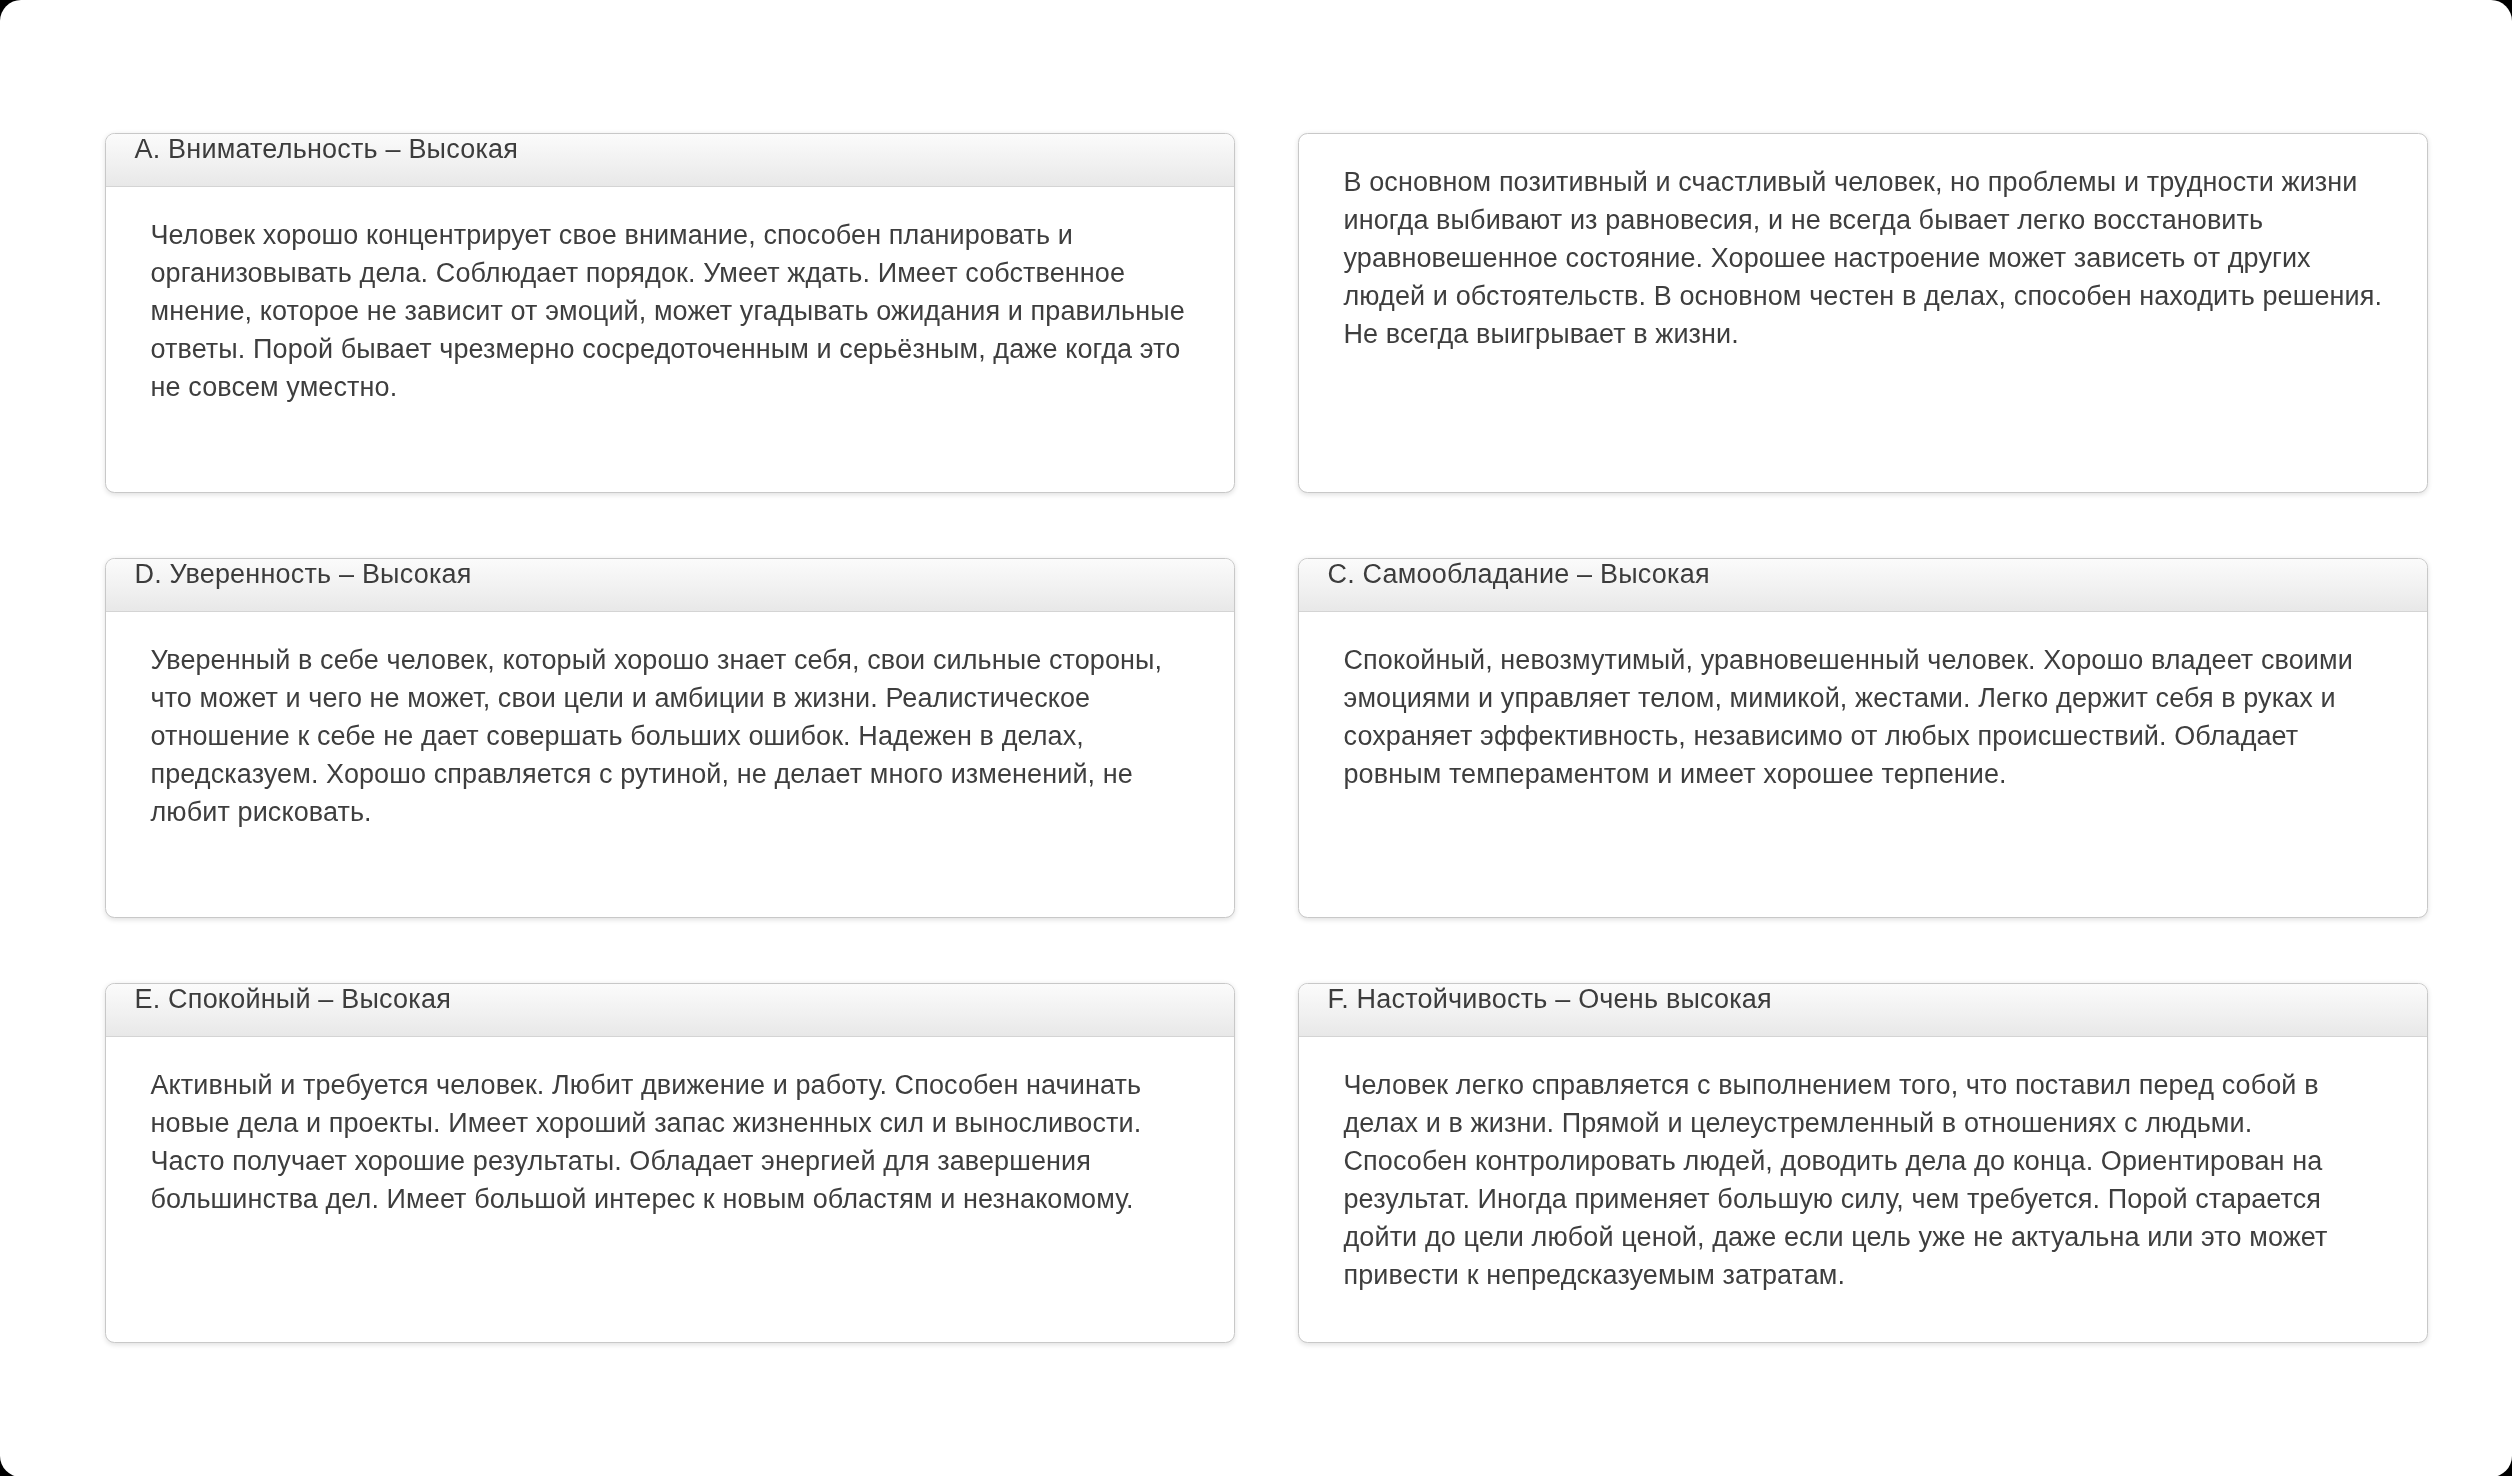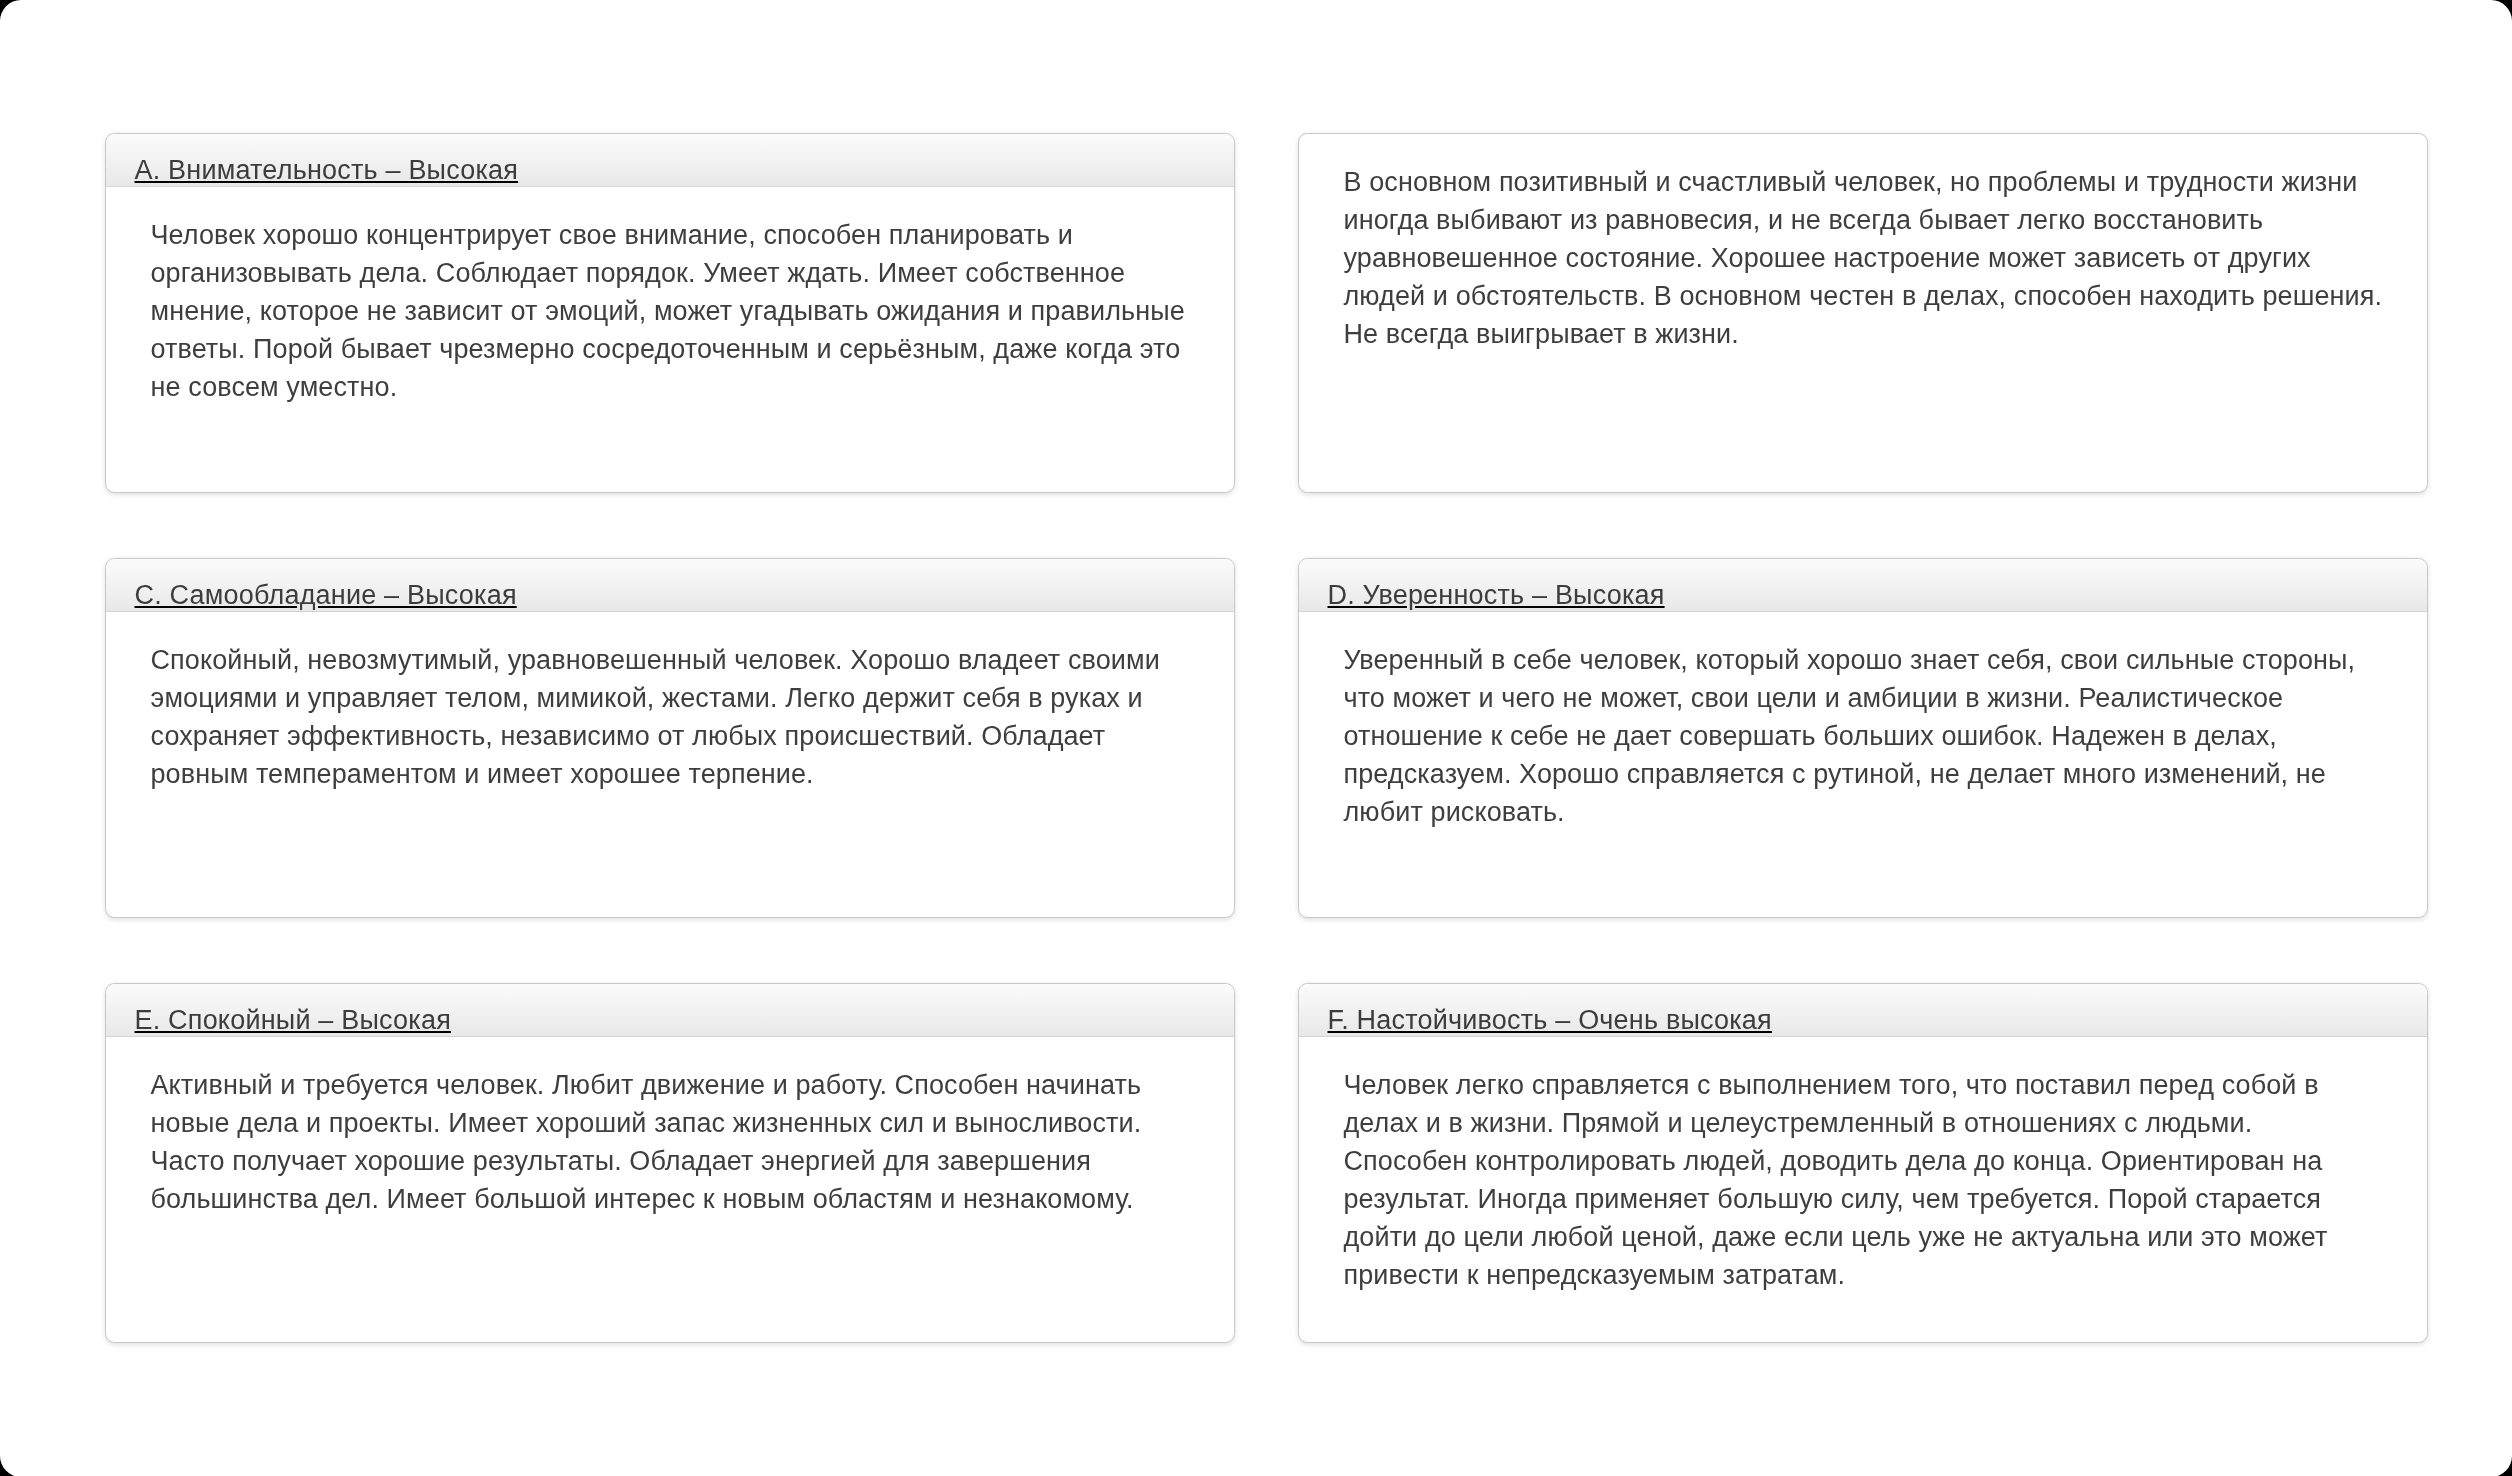--- a/index.html
+++ b/index.html
@@ -36,24 +36,23 @@
     box-shadow: 0 1.9px 4.8px rgba(0,0,0,0.12);
     overflow: hidden;
     box-sizing: border-box;
   }
   .card-header {
     height: 53px;
     background: linear-gradient(to bottom, #fbfbfb 0%, #f1f1f1 55%, #e8e8e8 100%);
     border-bottom: 1.9px solid #d4d4d4;
     border-radius: 7.6px 7.6px 0 0;
     display: flex;
-    align-items: flex-end;
+    align-items: flex-start;
     padding: 0 28.5px;
     box-sizing: border-box;
-    text-decoration: underline;
   }
   .card-title {
     font-size: 27px;
     color: #3c3c3c;
     letter-spacing: 0.2px;
     white-space: nowrap;
   }
   .card-body {
     padding: 13.3px 28.5px 0 28.5px;
   }
@@ -81,33 +80,33 @@
     </section>
 
     <section class="card">
       <div class="card-body">
         <p class="card-text">В основном позитивный и счастливый человек, но проблемы и трудности жизни иногда выбивают из равновесия, и не всегда бывает легко восстановить уравновешенное состояние. Хорошее настроение может зависеть от других людей и обстоятельств. В основном честен в делах, способен находить решения. Не всегда выигрывает в жизни.</p>
       </div>
     </section>
 
     <section class="card">
       <header class="card-header">
-        <span class="card-title">C. Самообладание – Высокая</span>
+        <span class="card-title">D. Уверенность – Высокая</span>
       </header>
       <div class="card-body">
-        <p class="card-text">Спокойный, невозмутимый, уравновешенный человек. Хорошо владеет своими эмоциями и управляет телом, мимикой, жестами. Легко держит себя в руках и сохраняет эффективность, независимо от любых происшествий. Обладает ровным темпераментом и имеет хорошее терпение.</p>
+        <p class="card-text">Уверенный в себе человек, который хорошо знает себя, свои сильные стороны, что может и чего не может, свои цели и амбиции в жизни. Реалистическое отношение к себе не дает совершать больших ошибок. Надежен в делах, предсказуем. Хорошо справляется с рутиной, не делает много изменений, не любит рисковать.</p>
       </div>
     </section>
 
     <section class="card">
       <header class="card-header">
-        <span class="card-title">D. Уверенность – Высокая</span>
+        <span class="card-title">C. Самообладание – Высокая</span>
       </header>
       <div class="card-body">
-        <p class="card-text">Уверенный в себе человек, который хорошо знает себя, свои сильные стороны, что может и чего не может, свои цели и амбиции в жизни. Реалистическое отношение к себе не дает совершать больших ошибок. Надежен в делах, предсказуем. Хорошо справляется с рутиной, не делает много изменений, не любит рисковать.</p>
+        <p class="card-text">Спокойный, невозмутимый, уравновешенный человек. Хорошо владеет своими эмоциями и управляет телом, мимикой, жестами. Легко держит себя в руках и сохраняет эффективность, независимо от любых происшествий. Обладает ровным темпераментом и имеет хорошее терпение.</p>
       </div>
     </section>
 
     <section class="card">
       <header class="card-header">
         <span class="card-title">E. Спокойный – Высокая</span>
       </header>
       <div class="card-body">
         <p class="card-text">Активный и требуется человек. Любит движение и работу. Способен начинать новые дела и проекты. Имеет хороший запас жизненных сил и выносливости. Часто получает хорошие результаты. Обладает энергией для завершения большинства дел. Имеет большой интерес к новым областям и незнакомому.</p>
       </div>

